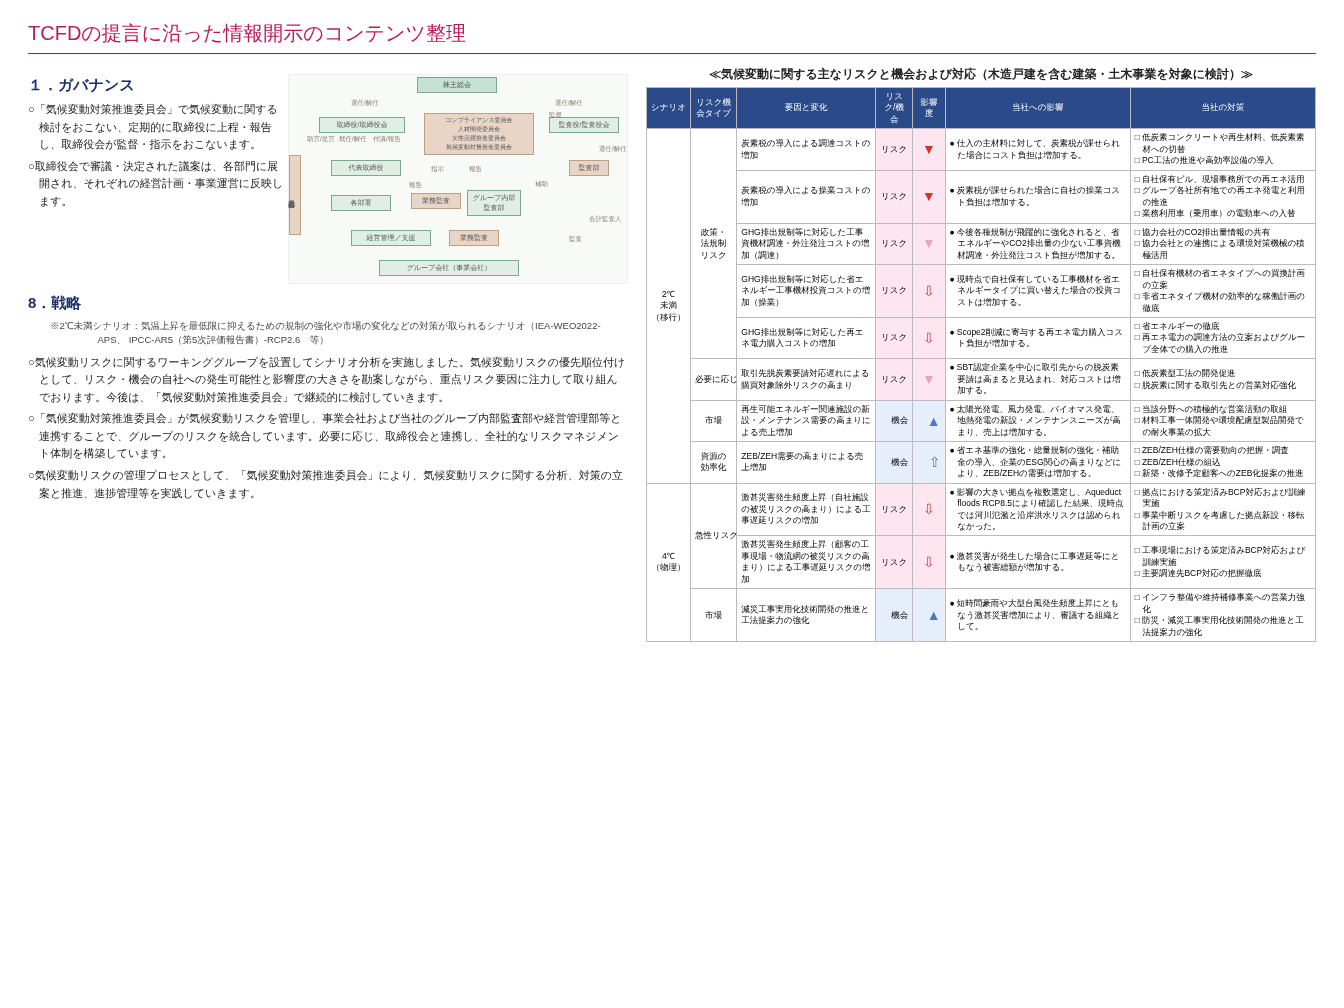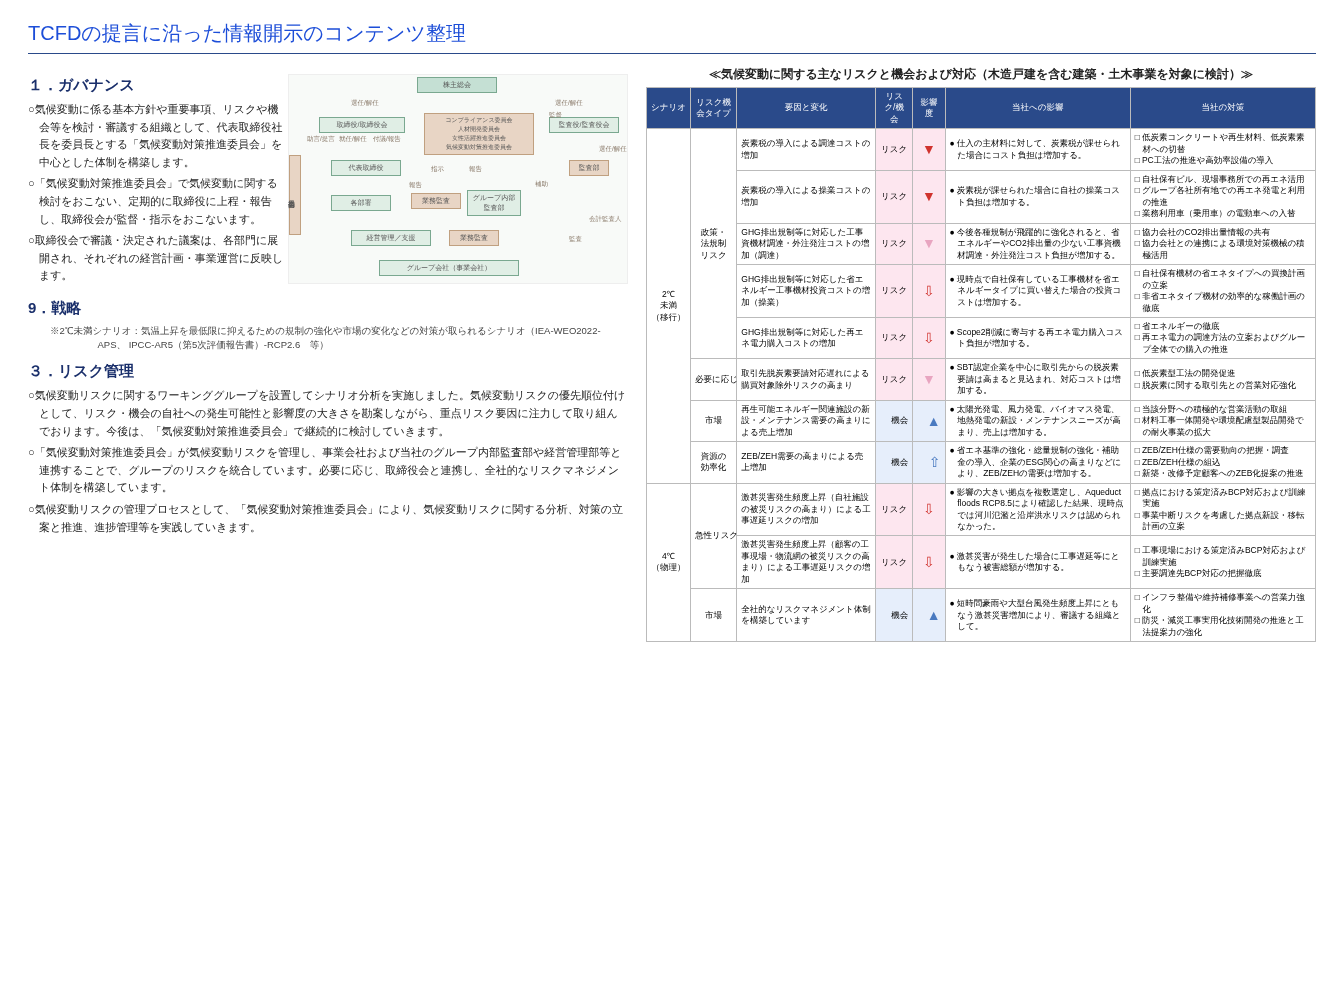--- a/index.html
+++ b/index.html
@@ -1,17 +1,17 @@
 <!DOCTYPE html>
 <html><head>
   <meta charset="utf-8">
   <style>
     * { margin: 0; padding: 0; box-sizing: border-box; }
     body { font-family: "Meiryo", "Hiragino Sans", sans-serif; font-size: 10px; background: #fff; width: 1344px; height: 1008px; padding: 20px 28px; }
-    .title { color: #1d4ed8; font-size: 20px; font-weight: 400; margin-bottom: 6px; }
+    .title { color: #be185d; font-size: 20px; font-weight: 400; margin-bottom: 6px; }
     .hr { border-bottom: 1px solid #2a4a8a; margin-bottom: 12px; }
     .cols { display: flex; gap: 18px; }
     .left { width: 600px; }
     .right { flex: 1; }
     h2 { color: #1a2f6b; font-size: 15px; font-weight: 700; margin: 10px 0 6px 0; }
     .body { font-size: 11px; line-height: 1.6; color: #222; }
     .body p { margin: 4px 0; text-indent: -1em; padding-left: 1em; }
     .top-row { display: flex; }
     .gov-text { width: 260px; }
     .diagram { width: 340px; height: 210px; background: #f8faf8; border: 1px solid #eee; padding: 6px; font-size: 7px; color: #555; position: relative; margin-top: 8px; }
@@ -44,21 +44,20 @@
 
 <div class="title">TCFDの提言に沿った情報開示のコンテンツ整理</div>
 <div class="hr"></div>
 
 <div class="cols">
   <div class="left">
     <div class="top-row">
       <div class="gov-text">
         <h2>１．ガバナンス</h2>
         <div class="body" id="gov-p">
-            <p>○気候変動に係る基本方針や重要事項、リスクや機会等を検討・審議する組織として、代表取締役社長を委員長とする「気候変動対策推進委員会」を中心とした体制を構築します。</p>
             <p>○「気候変動対策推進委員会」で気候変動に関する検討をおこない、定期的に取締役に上程・報告し、取締役会が監督・指示をおこないます。</p>
             <p>○取締役会で審議・決定された議案は、各部門に展開され、それぞれの経営計画・事業運営に反映します。</p>
           </div>
       </div>
       <div class="diagram">
         <div class="node" style="left:128px;top:2px;width:80px">株主総会</div>
         <div class="node-p node" style="left:0px;top:80px;width:12px;height:80px;writing-mode:vertical-rl">指名委員会</div>
         <div class="node node-g" style="left:30px;top:42px;width:86px">取締役/取締役会</div>
         <div class="node-p node" style="left:135px;top:38px;width:110px;font-size:6px;white-space:pre">コンプライアンス委員会
 人材開発委員会
@@ -82,26 +81,25 @@
         <div class="lbl" style="left:18px;top:60px">助言/提言</div>
         <div class="lbl" style="left:50px;top:60px">就任/解任</div>
         <div class="lbl" style="left:84px;top:60px">付議/報告</div>
         <div class="lbl" style="left:246px;top:105px">補助</div>
         <div class="lbl" style="left:180px;top:90px">報告</div>
         <div class="lbl" style="left:280px;top:160px">監査</div>
         <div class="lbl" style="left:310px;top:70px">選任/解任</div>
       </div>
     </div>
 
-    <h2>9．戦略</h2>
+    <h2>8．戦略</h2>
     <div id="strat-n">
         <div class="note">※2℃未満シナリオ：気温上昇を最低限に抑えるための規制の強化や市場の変化などの対策が取られるシナリオ（IEA-WEO2022-APS、 IPCC-AR5（第5次評価報告書）-RCP2.6　等）</div>
       </div>
 
-    <h2>３．リスク管理</h2>
     <div class="body" id="risk-p">
         <p>○気候変動リスクに関するワーキンググループを設置してシナリオ分析を実施しました。気候変動リスクの優先順位付けとして、リスク・機会の自社への発生可能性と影響度の大きさを勘案しながら、重点リスク要因に注力して取り組んでおります。今後は、「気候変動対策推進委員会」で継続的に検討していきます。</p>
         <p>○「気候変動対策推進委員会」が気候変動リスクを管理し、事業会社および当社のグループ内部監査部や経営管理部等と連携することで、グループのリスクを統合しています。必要に応じ、取締役会と連携し、全社的なリスクマネジメント体制を構築しています。</p>
         <p>○気候変動リスクの管理プロセスとして、「気候変動対策推進委員会」により、気候変動リスクに関する分析、対策の立案と推進、進捗管理等を実践していきます。</p>
       </div>
   </div>
 
   <div class="right">
     <div class="right-title">≪気候変動に関する主なリスクと機会および対応（木造戸建を含む建築・土木事業を対象に検討）≫</div>
     <table>
@@ -296,21 +294,21 @@
             </td>
             <td>
               <ul class="sq">
                 <li>工事現場における策定済みBCP対応および訓練実施</li>
                 <li>主要調達先BCP対応の把握徹底</li>
               </ul>
             </td>
           </tr>
           <tr>
             <td class="center" rowspan="1" style="white-space: pre;">市場</td>
-            <td>全社的なリスクマネジメント体制を構築しています</td>
+            <td>減災工事実用化技術開発の推進と工法提案力の強化</td>
             <td class="opp">機会</td>
             <td class="opp"><span class="arrow arrow-blue">▲</span></td>
             <td>
               <ul>
                 <li>短時間豪雨や大型台風発生頻度上昇にともなう激甚災害増加により、審議する組織として。</li>
               </ul>
             </td>
             <td>
               <ul class="sq">
                 <li>インフラ整備や維持補修事業への営業力強化</li>

